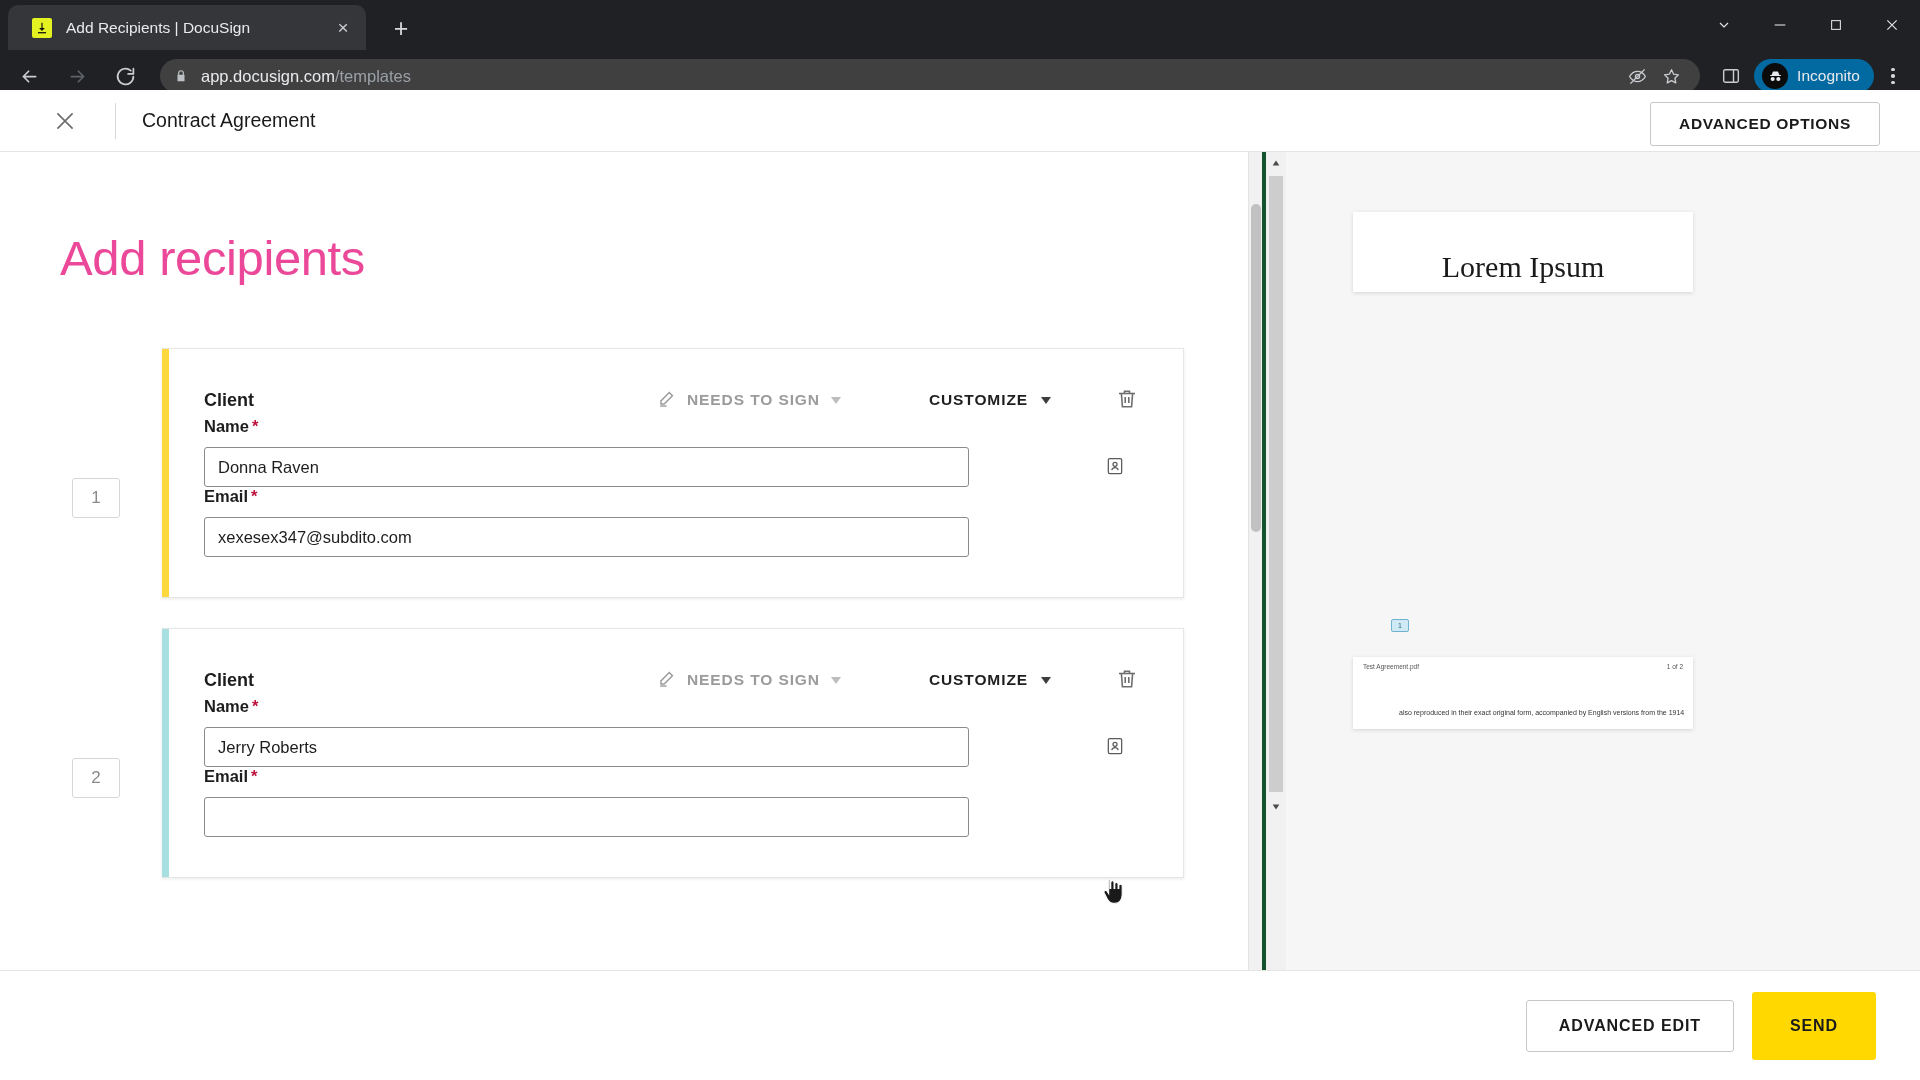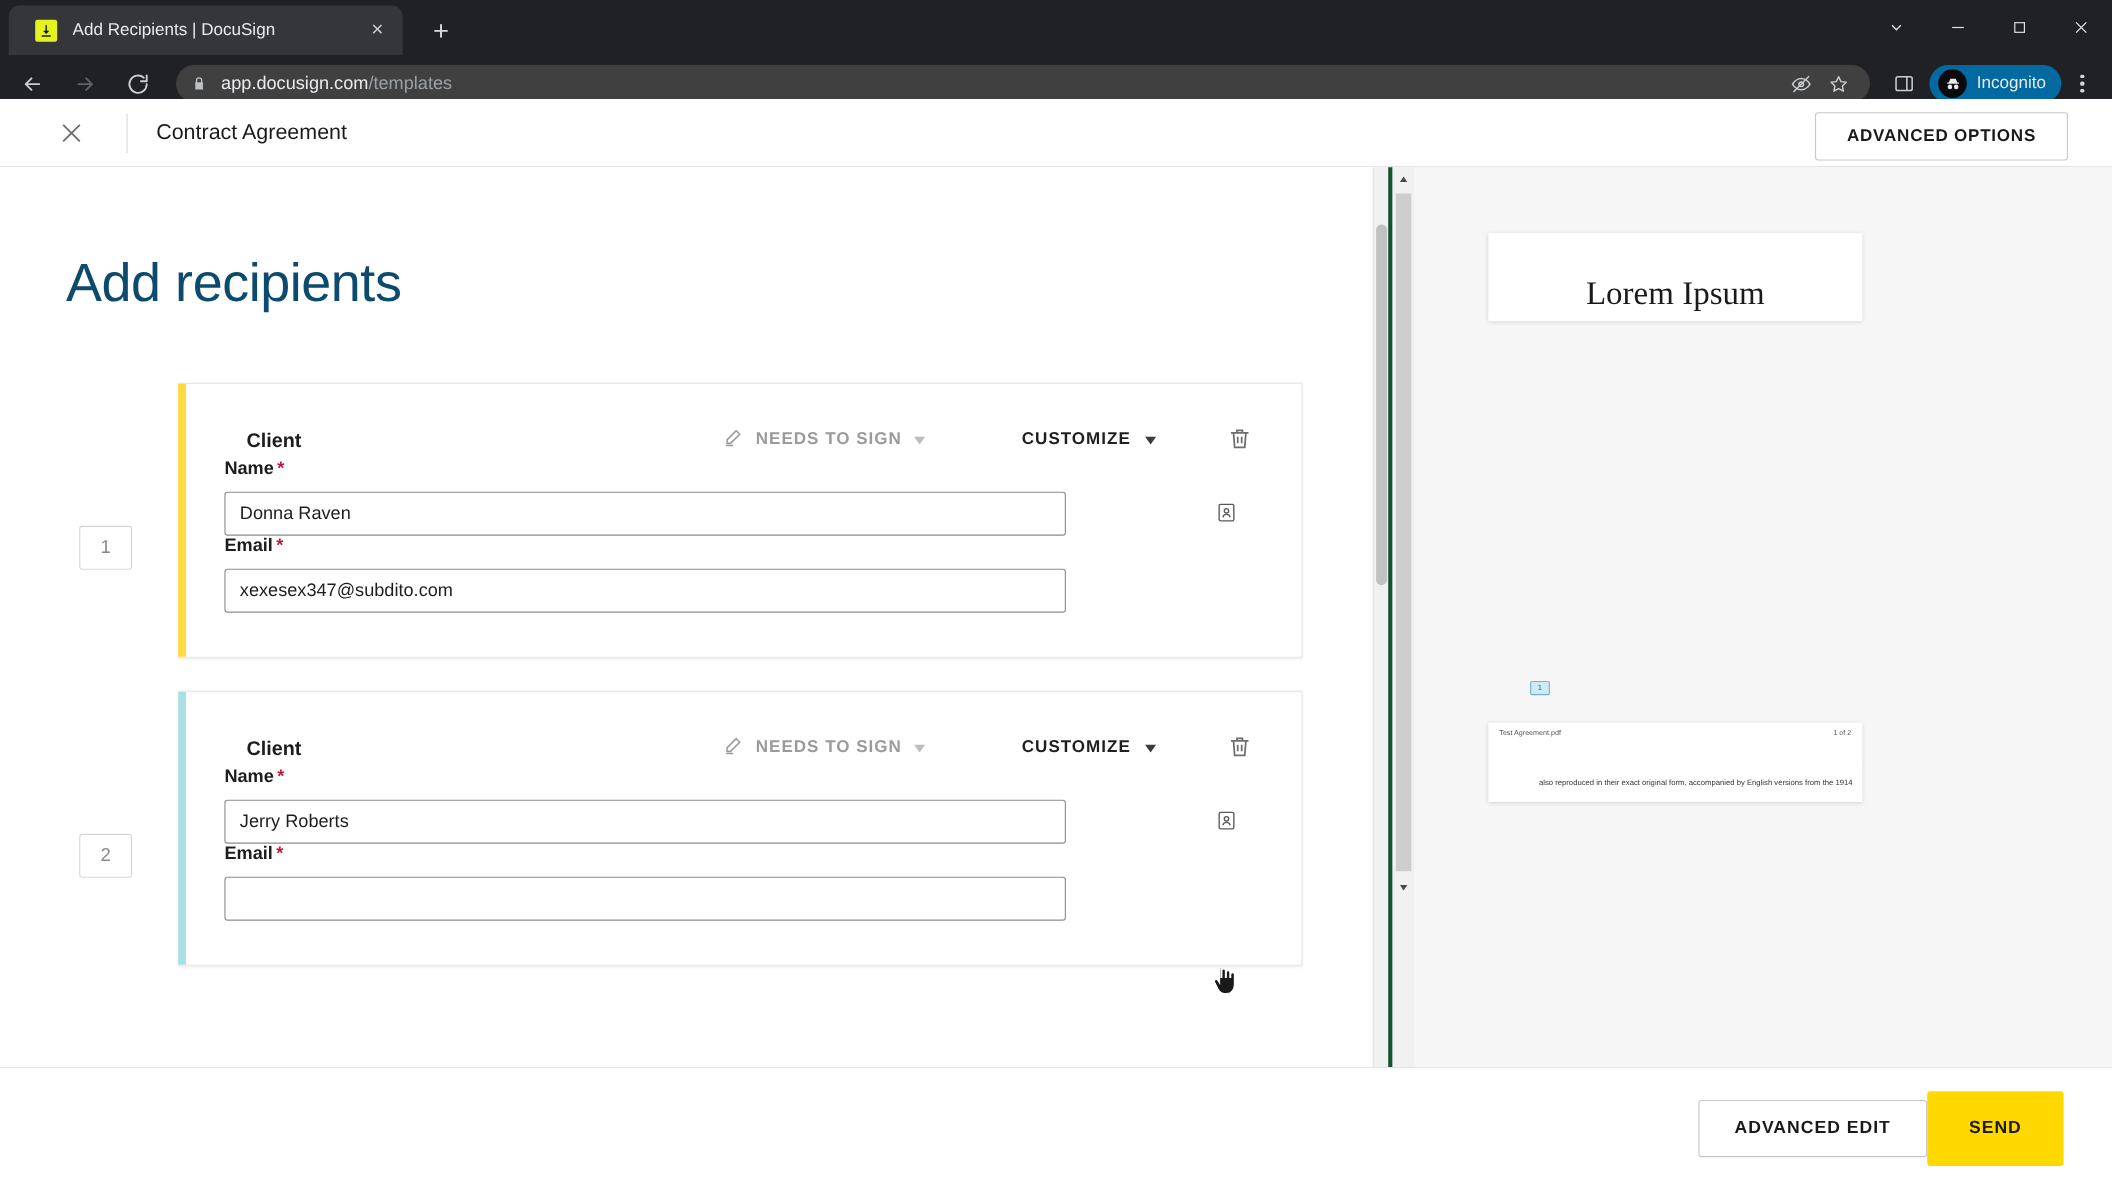--- a/index.html
+++ b/index.html
@@ -113,38 +113,38 @@
     padding: 0 28px; display: flex; align-items: center;
     font-size: 15.5px; font-weight: 700; letter-spacing: 0.7px; color: #1a1a1a;
   }
 
   .body-area { position: relative; height: 928px; display: flex; }
   .left-pane {
     width: 1262px; height: 818px; overflow: hidden;
     position: relative; background: #fff;
   }
   .left-inner { padding: 78px 0 0 60px; }
-  .h1 { font-size: 49px; font-weight: 400; color: #0c4a6e; letter-spacing: -0.4px; }
+  .h1 { font-size: 49px; font-weight: 400; color: #ec4899; letter-spacing: -0.4px; }
 
   .cards { margin-top: 62px; position: relative; }
   .row { position: relative; display: flex; align-items: flex-start; }
   .badge {
     width: 48px; height: 40px; border: 1px solid #d6d6d6; border-radius: 3px;
     display: flex; align-items: center; justify-content: center;
     font-size: 17px; color: #8a8a8a; background: #fff;
     position: absolute; left: 12px;
   }
   .card {
     margin-left: 102px; width: 1022px; background: #fff;
     border: 1px solid #e6e6e6; border-left: none;
     box-shadow: 0 1px 3px rgba(0,0,0,.09);
     position: relative; padding: 34px 42px 40px 42px;
   }
   .accent { position: absolute; left: 0; top: 0; bottom: 0; width: 7px; }
-  .card-top { display: flex; align-items: center; height: 34px; margin-left: 20px; }
+  .card-top { display: flex; align-items: center; height: 34px; }
   .role { font-size: 18px; font-weight: 700; color: #1d1d1d; }
   .needs {
     margin-left: auto; display: flex; align-items: center; gap: 11px;
     color: #9b9b9b;
   }
   .needs-label { font-size: 15.5px; font-weight: 700; letter-spacing: 0.9px; }
   .caret { border-left: 5.5px solid transparent; border-right: 5.5px solid transparent;
            border-top: 7px solid #bdbdbd; display:block; }
   .caret.dark { border-top-color: #3d3d3d; }
   .customize {
@@ -210,21 +210,21 @@
   .doc-2 { top: 505px; height: 72px; }
   .doc-hdr { display: flex; justify-content: space-between;
     padding: 6px 10px 0 10px; font-size: 6.5px; color: #555; }
   .doc-line { position: absolute; left: 46px; top: 52px; font-size: 7px;
     color: #333; white-space: nowrap; }
 
   .footer {
     position: absolute; bottom: 0; left: 0; width: 1920px; height: 110px;
     background: #fff; border-top: 1px solid #e4e4e4;
     display: flex; align-items: center; justify-content: flex-end;
-    padding-right: 44px; 
+    padding-right: 44px; gap: 18px;
   }
   .btn-adv {
     height: 52px; padding: 0 32px; border: 1px solid #c7c7c7; background: #fff;
     border-radius: 3px; font-size: 16px; font-weight: 700; letter-spacing: 0.9px;
     color: #1a1a1a; display: flex; align-items: center;
     font-family: "Liberation Sans", sans-serif;
   }
   .btn-send {
     height: 68px; padding: 0 38px; border: none; background: #ffd800;
     border-radius: 3px; font-size: 16px; font-weight: 700; letter-spacing: 0.9px;

